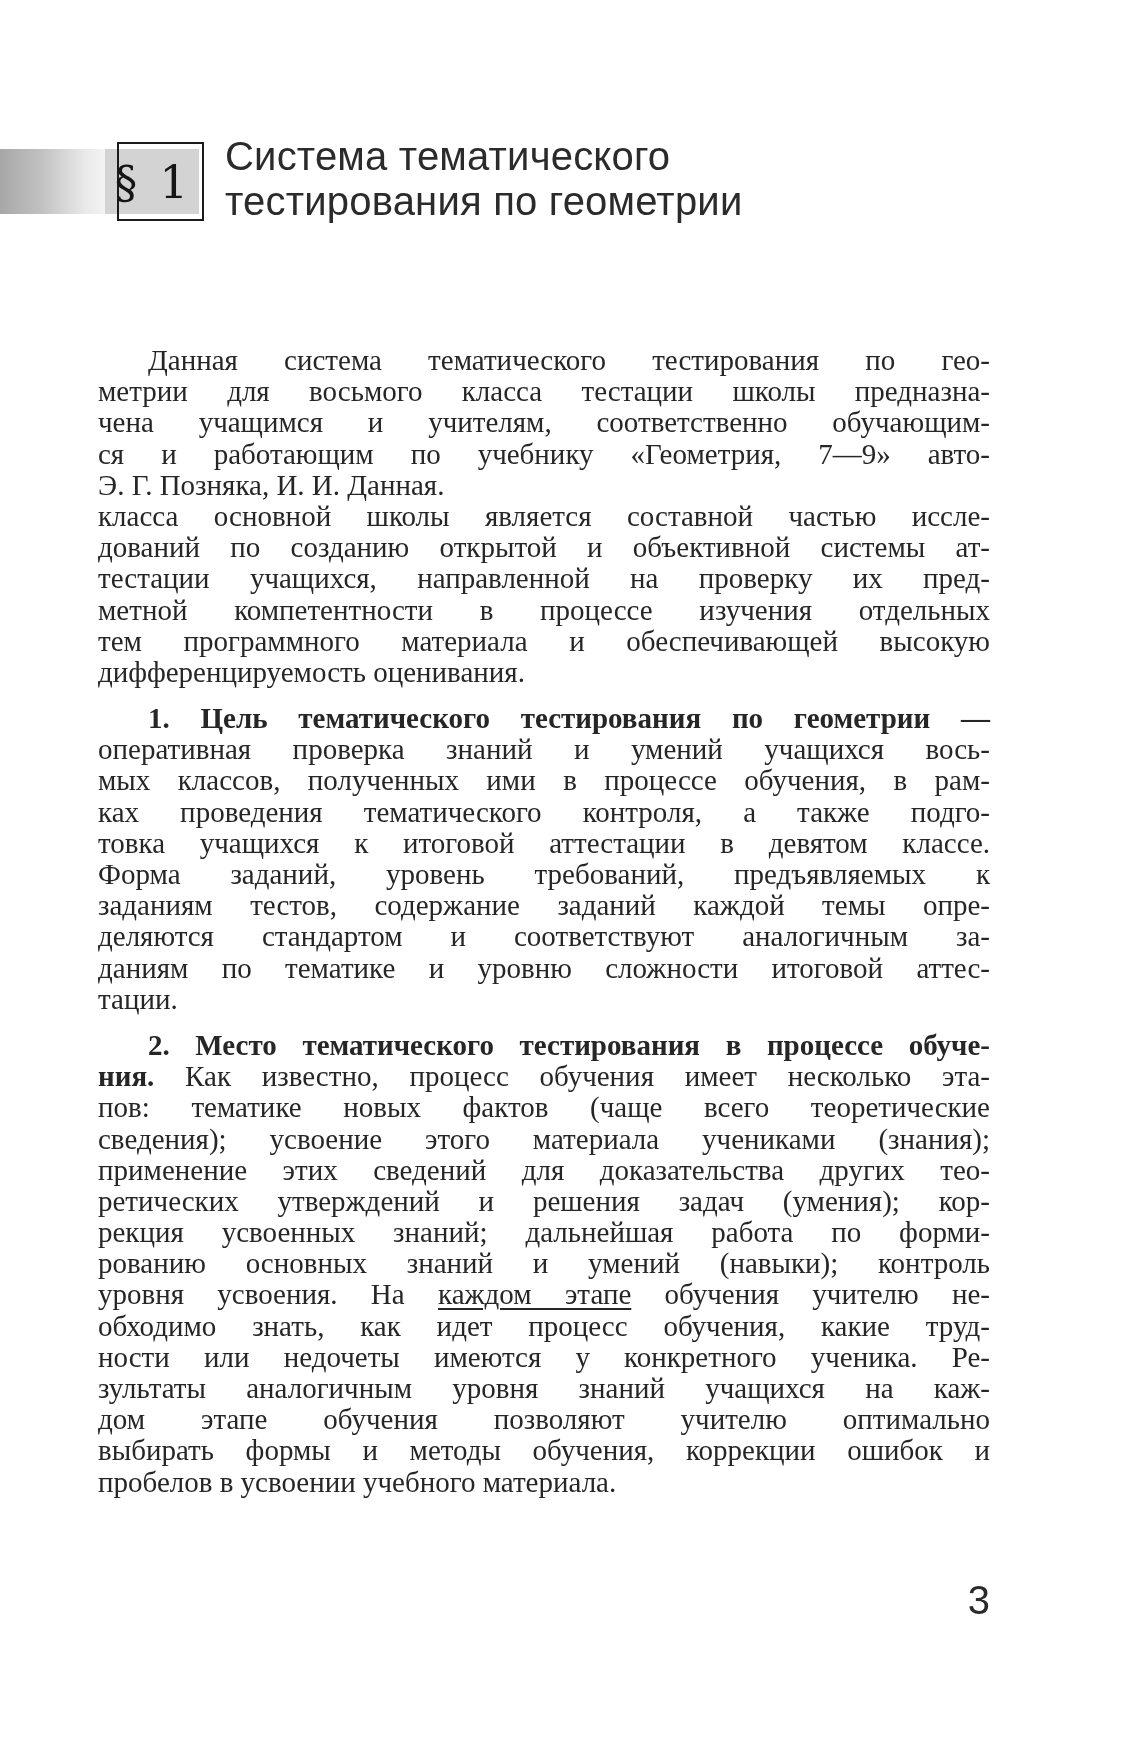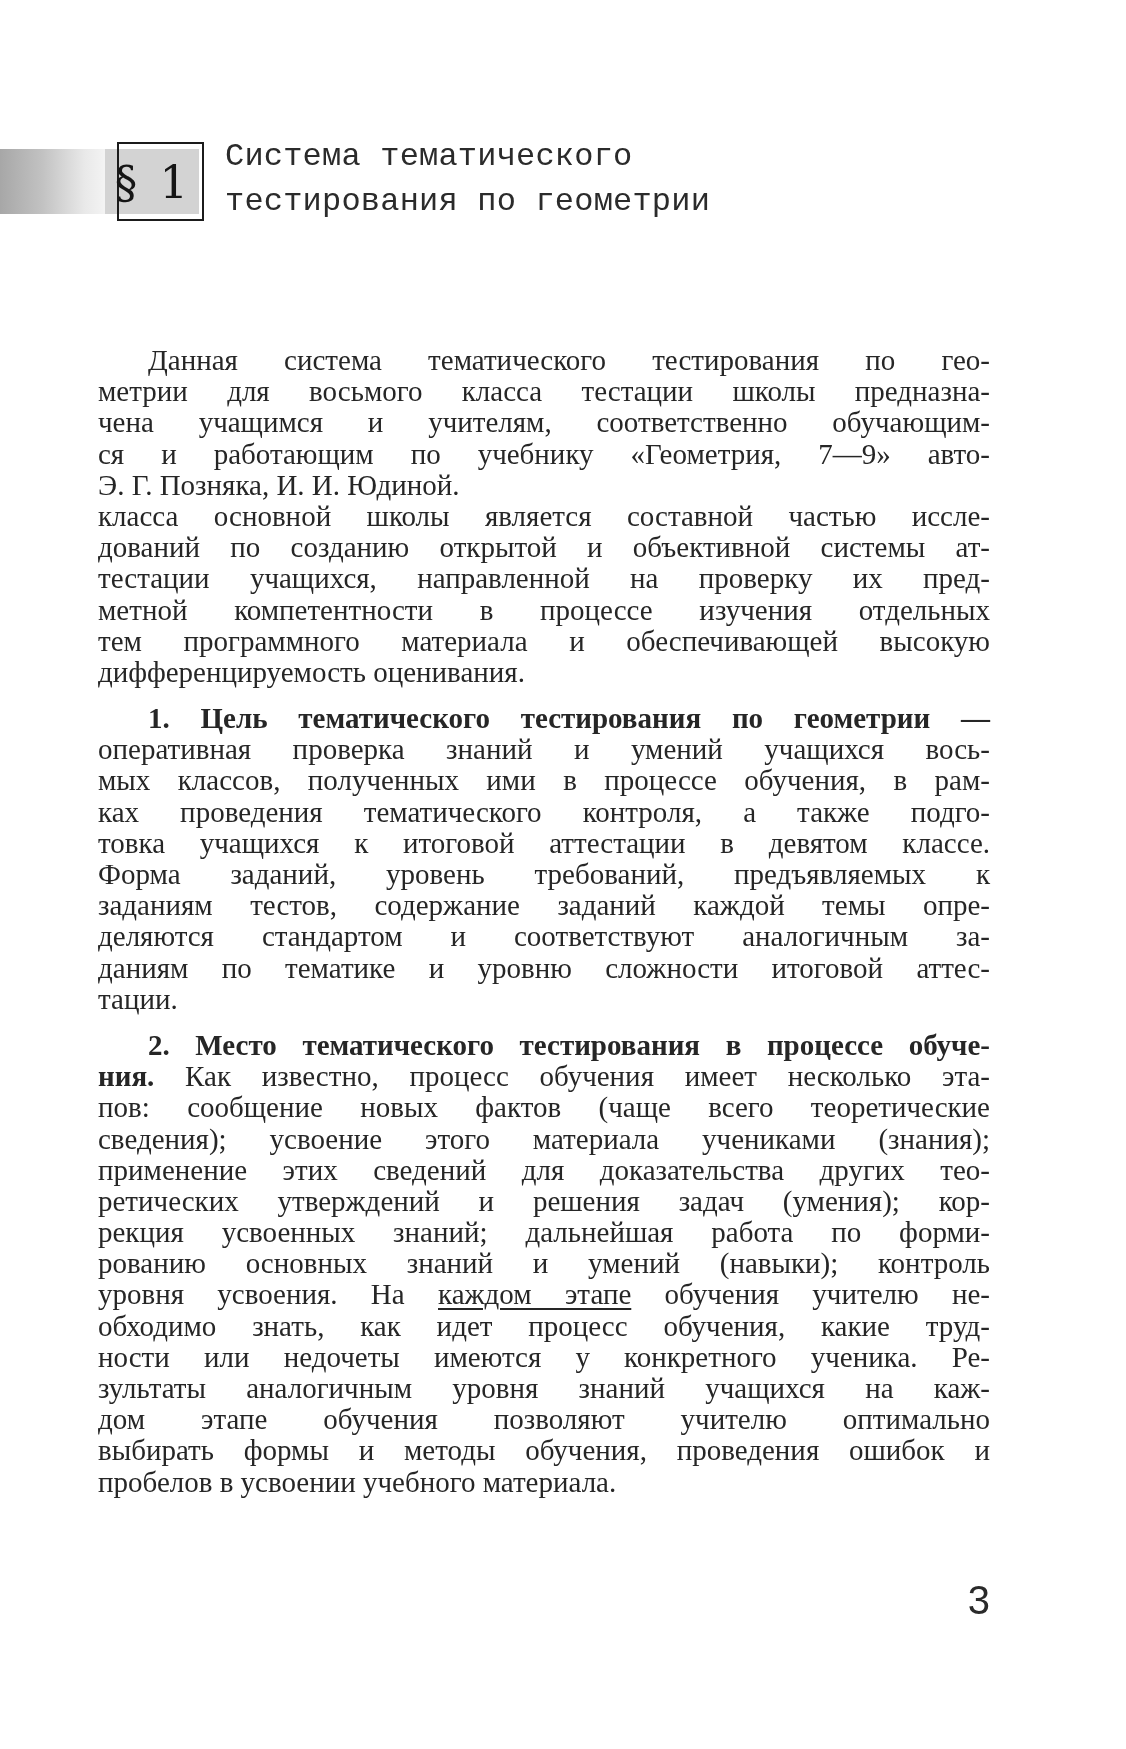--- a/index.html
+++ b/index.html
@@ -29,22 +29,22 @@
   .mark-text{
     position:absolute;left:105px;top:149px;width:97px;height:68px;
     display:flex;align-items:center;justify-content:center;
     font-family:"DejaVu Serif", serif;
     font-size:45px;color:#151515;
     letter-spacing:4px;
     padding-bottom:2px;box-sizing:border-box;
   }
   .title{
     position:absolute;left:225px;top:134px;
-    font-family:Liberation Mono, monospace;
-    font-size:32px;line-height:45px;
+    font-family:Liberation Sans, sans-serif;
+    font-size:40px;line-height:45px;
     color:#2b2b2b;
     letter-spacing:0.2px;
     white-space:nowrap;
   }
 
   
   .body-text{
     position:absolute;left:98px;top:345px;width:892px;
     font-size:29px;line-height:31.2px;
     color:#262626;
@@ -86,21 +86,21 @@
   <div>Система тематического</div>
   <div>тестирования по геометрии</div>
 </div>
 
 <div class="body-text">
     <div class="p">
       <div class="line first"><span>Данная система тематического тестирования по гео-</span></div>
       <div class="line"><span>метрии для восьмого класса тестации школы предназна-</span></div>
       <div class="line"><span>чена учащимся и учителям, соответственно обучающим-</span></div>
       <div class="line"><span>ся и работающим по учебнику «Геометрия, 7—9» авто-</span></div>
-      <div class="line last"><span>Э. Г. Позняка, И. И. Юдиной.</span></div>
+      <div class="line last"><span>Э. Г. Позняка, И. И. Данная.</span></div>
     </div>
     <div class="p">
       <div class="line"><span>класса основной школы является составной частью иссле-</span></div>
       <div class="line"><span>дований по созданию открытой и объективной системы ат-</span></div>
       <div class="line"><span>тестации учащихся, направленной на проверку их пред-</span></div>
       <div class="line"><span>метной компетентности в процессе изучения отдельных</span></div>
       <div class="line"><span>тем программного материала и обеспечивающей высокую</span></div>
       <div class="line last"><span>дифференцируемость оценивания.</span></div>
     </div>
     <div class="p gap">
@@ -111,29 +111,29 @@
       <div class="line"><span>товка учащихся к итоговой аттестации в девятом классе.</span></div>
       <div class="line"><span>Форма заданий, уровень требований, предъявляемых к</span></div>
       <div class="line"><span>заданиям тестов, содержание заданий каждой темы опре-</span></div>
       <div class="line"><span>деляются стандартом и соответствуют аналогичным за-</span></div>
       <div class="line"><span>даниям по тематике и уровню сложности итоговой аттес-</span></div>
       <div class="line last"><span>тации.</span></div>
     </div>
     <div class="p gap">
       <div class="line first"><span class="bold">2. Место тематического тестирования в процессе обуче-</span></div>
       <div class="line"><span class="bold">ния.</span><span> Как известно, процесс обучения имеет несколько эта-</span></div>
-      <div class="line"><span>пов: сообщение новых фактов (чаще всего теоретические</span></div>
+      <div class="line"><span>пов: тематике новых фактов (чаще всего теоретические</span></div>
       <div class="line"><span>сведения); усвоение этого материала учениками (знания);</span></div>
       <div class="line"><span>применение этих сведений для доказательства других тео-</span></div>
       <div class="line"><span>ретических утверждений и решения задач (умения); кор-</span></div>
       <div class="line"><span>рекция усвоенных знаний; дальнейшая работа по форми-</span></div>
       <div class="line"><span>рованию основных знаний и умений (навыки); контроль</span></div>
       <div class="line"><span>уровня усвоения. На </span><span class="underline">каждом этапе</span><span> обучения учителю не-</span></div>
       <div class="line"><span>обходимо знать, как идет процесс обучения, какие труд-</span></div>
       <div class="line"><span>ности или недочеты имеются у конкретного ученика. Ре-</span></div>
       <div class="line"><span>зультаты аналогичным уровня знаний учащихся на каж-</span></div>
       <div class="line"><span>дом этапе обучения позволяют учителю оптимально</span></div>
-      <div class="line"><span>выбирать формы и методы обучения, проведения ошибок и</span></div>
+      <div class="line"><span>выбирать формы и методы обучения, коррекции ошибок и</span></div>
       <div class="line last"><span>пробелов в усвоении учебного материала.</span></div>
     </div>
   </div>
 
 <div class="page-number">3</div>
 
 </body></html>

